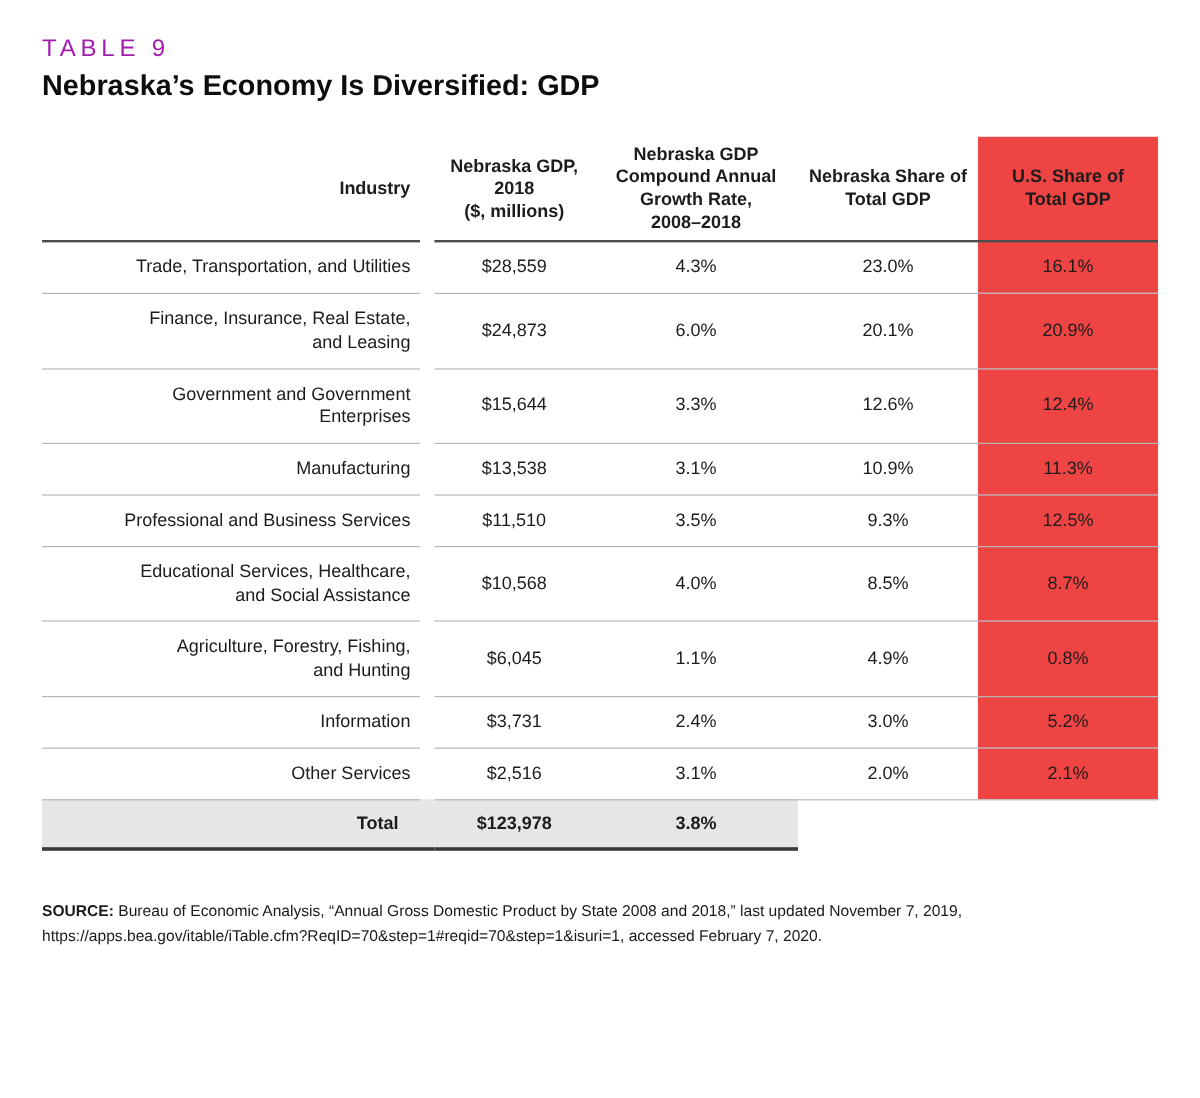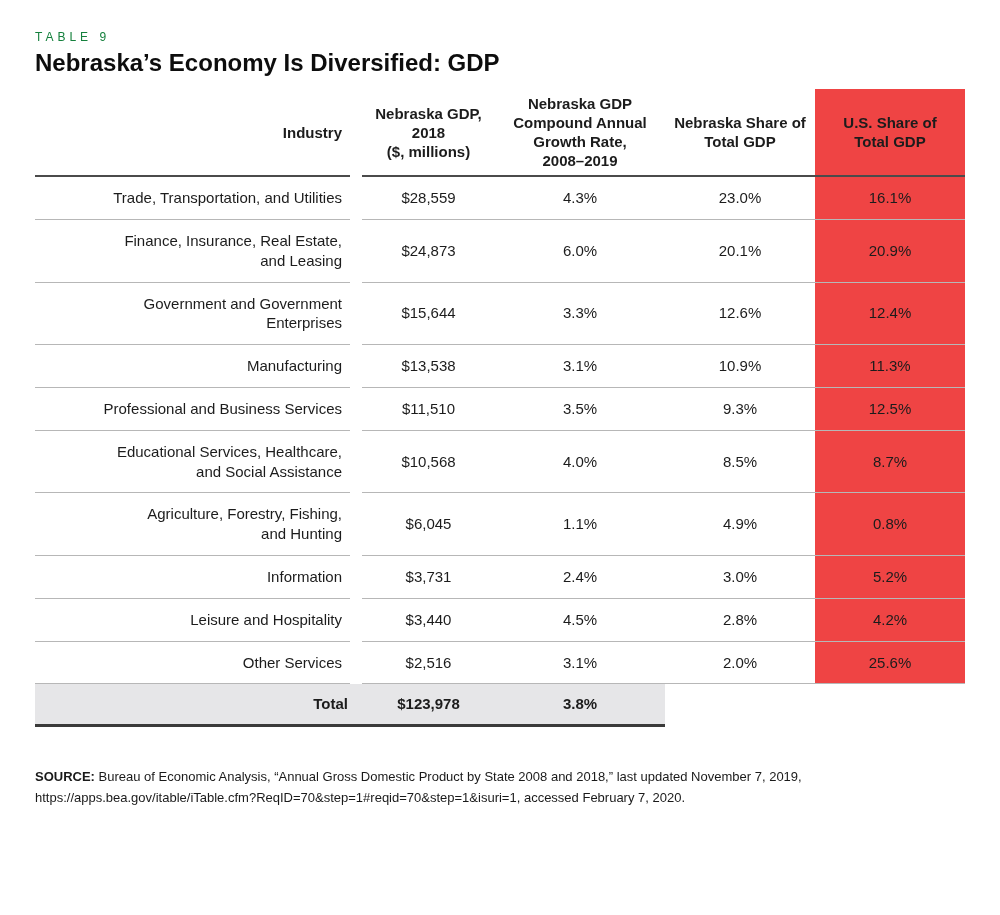--- a/index.html
+++ b/index.html
@@ -8,31 +8,31 @@
     width: 1000px;
     font-family: "Liberation Sans", "DejaVu Sans", sans-serif;
     color: #1c1c1c;
   }
   .page {
     width: 1000px;
     min-height: 915px;
     padding: 30px 35px 30px 35px;
   }
   .kicker {
-    font-size: 12px;
+    font-size: 20px;
     font-weight: 400;
     letter-spacing: 4px;
-    color: #15803d;
+    color: #a21caf;
   }
   .title {
     font-size: 24px;
     font-weight: 700;
     color: #0d0d0d;
     margin-top: 5px;
-    margin-bottom: 12px;
+    margin-bottom: 28px;
   }
   table.gdp-table {
     border-collapse: collapse;
     table-layout: fixed;
     width: 930px;
   }
   col.c-industry { width: 315px; }
   col.c-spacer   { width: 12px; }
   col.c-gdp      { width: 133px; }
   col.c-cagr     { width: 170px; }
@@ -67,21 +67,21 @@
   td.ind {
     text-align: right;
     padding-right: 8px;
   }
   .band { background: #ef4444; }
 
   tr.total-row td {
     font-weight: 700;
     background: #e6e6e8;
     border-bottom: 3px solid #3a3a3a;
-    padding: 10px 2px;
+    padding: 10px 18px;
   }
   tr.total-row td.nofill {
     background: transparent;
     border-bottom: none;
   }
   tr.total-row td.spacer {
     background: #e6e6e8;
     border-bottom: 3px solid #3a3a3a;
   }
 
@@ -115,21 +115,21 @@
     <thead>
       <tr>
         <th class="ind">Industry</th>
         <th class="spacer"></th>
         <th>Nebraska GDP,
 2018
 ($, millions)</th>
         <th>Nebraska GDP
 Compound Annual
 Growth Rate,
-2008–2019</th>
+2008–2018</th>
         <th>Nebraska Share of
 Total GDP</th>
         <th class="band">U.S. Share of
 Total GDP</th>
       </tr>
     </thead>
     <tbody>
 
     <tr>
           <td class="ind">Trade, Transportation, and Utilities</td>
@@ -193,34 +193,26 @@
         </tr>
         <tr>
           <td class="ind">Information</td>
           <td class="spacer"></td>
           <td>$3,731</td>
           <td>2.4%</td>
           <td>3.0%</td>
           <td class="band">5.2%</td>
         </tr>
         <tr>
-          <td class="ind">Leisure and Hospitality</td>
-          <td class="spacer"></td>
-          <td>$3,440</td>
-          <td>4.5%</td>
-          <td>2.8%</td>
-          <td class="band">4.2%</td>
-        </tr>
-        <tr>
           <td class="ind">Other Services</td>
           <td class="spacer"></td>
           <td>$2,516</td>
           <td>3.1%</td>
           <td>2.0%</td>
-          <td class="band">25.6%</td>
+          <td class="band">2.1%</td>
         </tr>
       </tbody>
     <tfoot>
       <tr class="total-row">
         <td class="ind">Total</td>
         <td class="spacer"></td>
         <td>$123,978</td>
         <td>3.8%</td>
         <td class="nofill"></td>
         <td class="nofill"></td>

